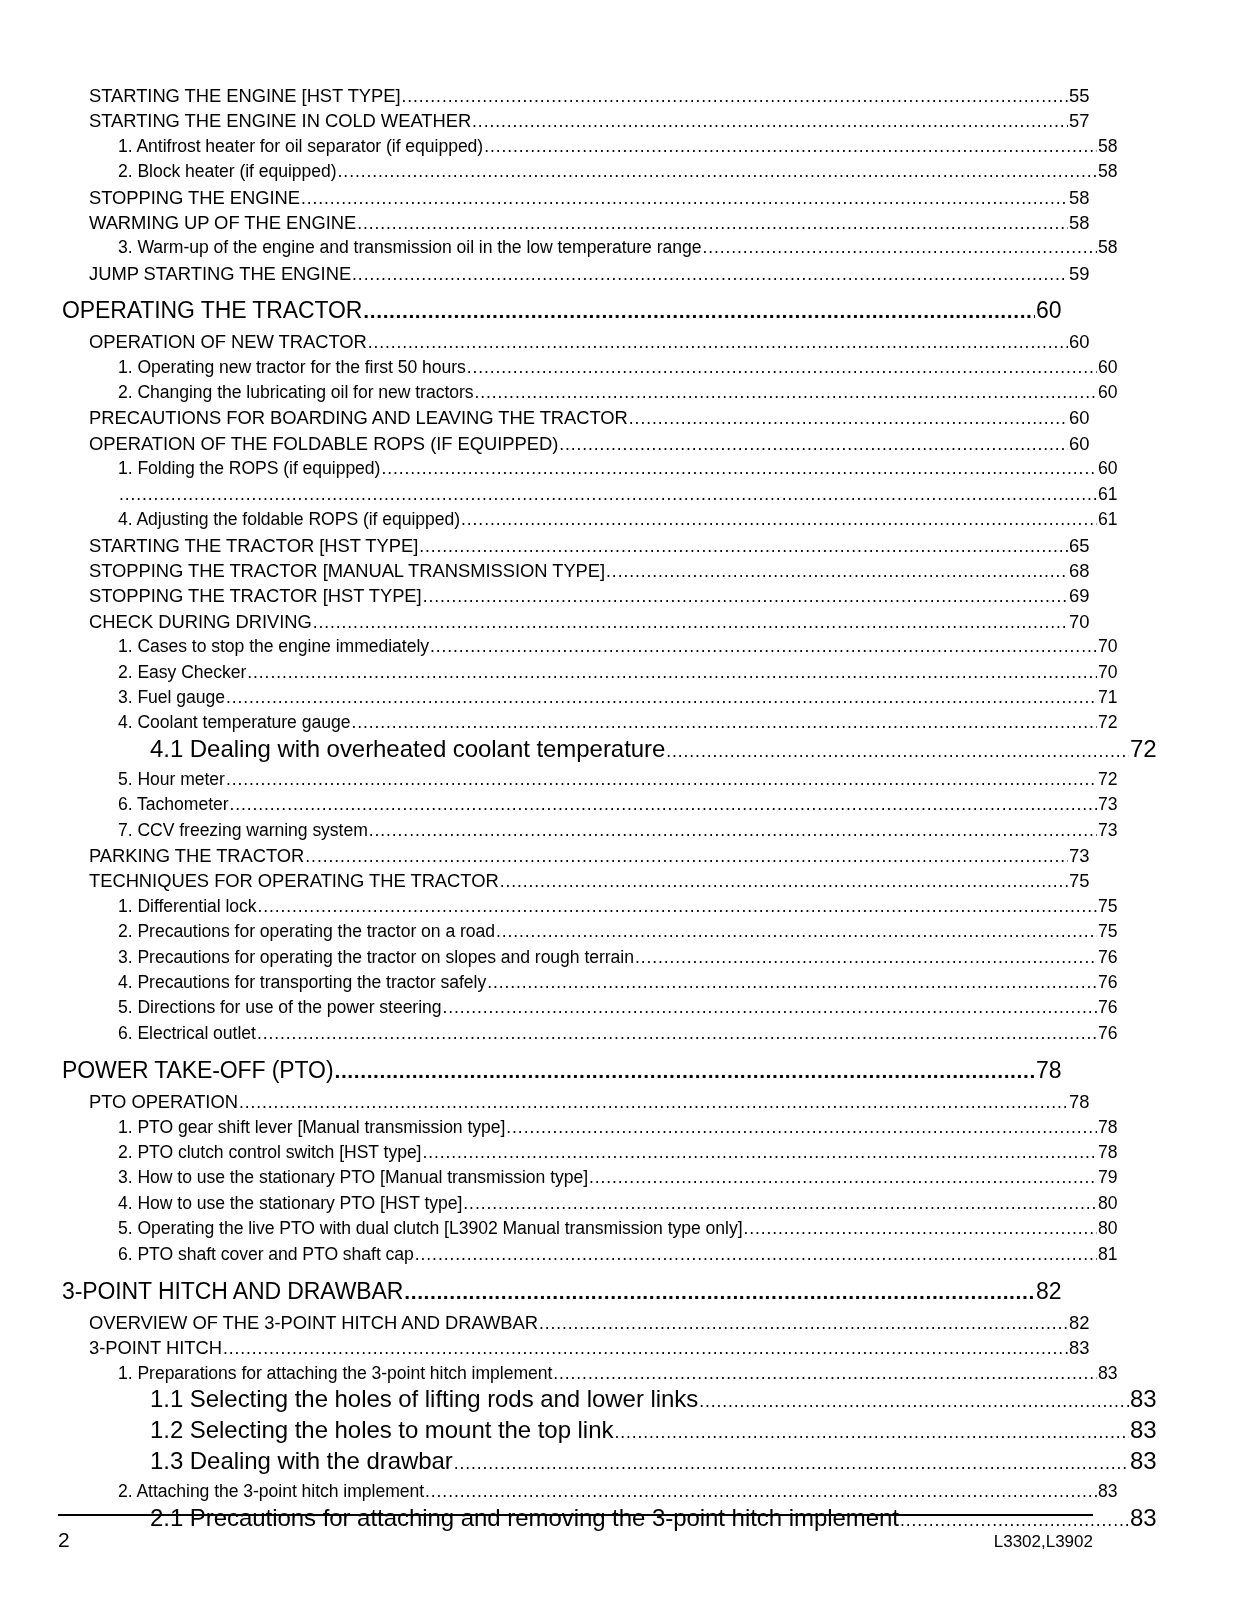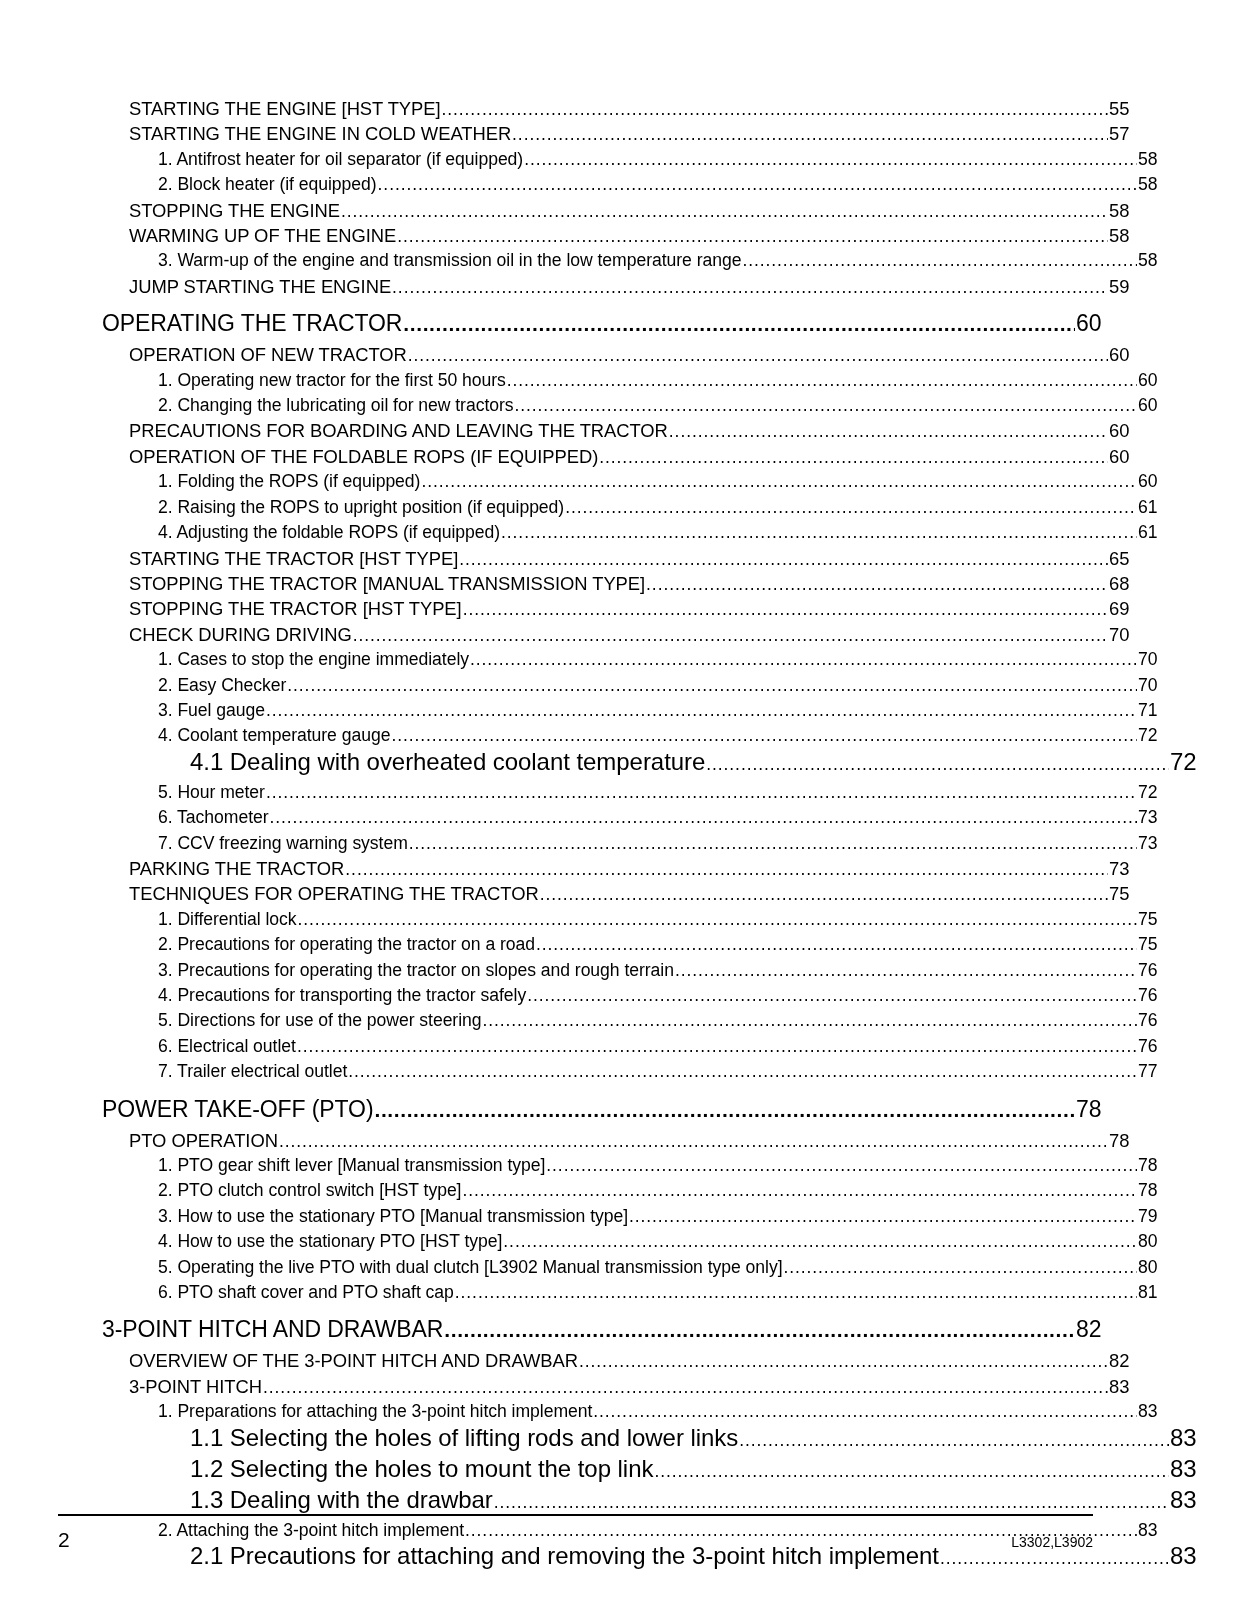--- a/index.html
+++ b/index.html
@@ -20,23 +20,22 @@
     position: absolute;
     left: 0; top: 0;
     width: 1236px;
     height: 1600px;
     box-sizing: border-box;
   }
 
   .toc {
     position: absolute;
     left: 58px;
-    top: 96px;
+    top: 83px;
     width: 1008px;
-    margin-left: 40px;
   }
 
   
   .row {
     display: flex;
     align-items: baseline;
     width: 100%;
     line-height: 25.4px;
     white-space: nowrap;
   }
@@ -116,21 +115,21 @@
     top: 1528px;
     width: 1035px;
     display: flex;
     justify-content: space-between;
     align-items: baseline;
   }
   .footer .pagenum {
     font-size: 21px;
   }
   .footer .model {
-    font-size: 14px;
+    font-size: 17px;
   }
 </style>
 </head>
 <body>
 
 <div class="page">
 
   <div class="toc">
       <div class="row lvl2">
         <span class="label">STARTING THE ENGINE [HST TYPE]</span>
@@ -201,21 +200,20 @@
         <span class="label">OPERATION OF THE FOLDABLE ROPS (IF EQUIPPED)</span>
         <span class="leader"></span>
         <span class="pg">60</span>
       </div>
       <div class="row lvl3">
         <span class="label">1. Folding the ROPS (if equipped)</span>
         <span class="leader"></span>
         <span class="pg">60</span>
       </div>
       <div class="row lvl3">
-        <span class="label">2. Raising the ROPS to upright position (if equipped)</span>
         <span class="leader"></span>
         <span class="pg">61</span>
       </div>
       <div class="row lvl3">
         <span class="label">4. Adjusting the foldable ROPS (if equipped)</span>
         <span class="leader"></span>
         <span class="pg">61</span>
       </div>
       <div class="row lvl2">
         <span class="label">STARTING THE TRACTOR [HST TYPE]</span>
@@ -309,25 +307,20 @@
       </div>
       <div class="row lvl3">
         <span class="label">5. Directions for use of the power steering</span>
         <span class="leader"></span>
         <span class="pg">76</span>
       </div>
       <div class="row lvl3">
         <span class="label">6. Electrical outlet</span>
         <span class="leader"></span>
         <span class="pg">76</span>
-      </div>
-      <div class="row lvl3">
-        <span class="label">7. Trailer electrical outlet</span>
-        <span class="leader"></span>
-        <span class="pg">77</span>
       </div>
       <div class="row lvl1">
         <span class="label">POWER TAKE-OFF (PTO)</span>
         <span class="leader"></span>
         <span class="pg">78</span>
       </div>
       <div class="row lvl2">
         <span class="label">PTO OPERATION</span>
         <span class="leader"></span>
         <span class="pg">78</span>

